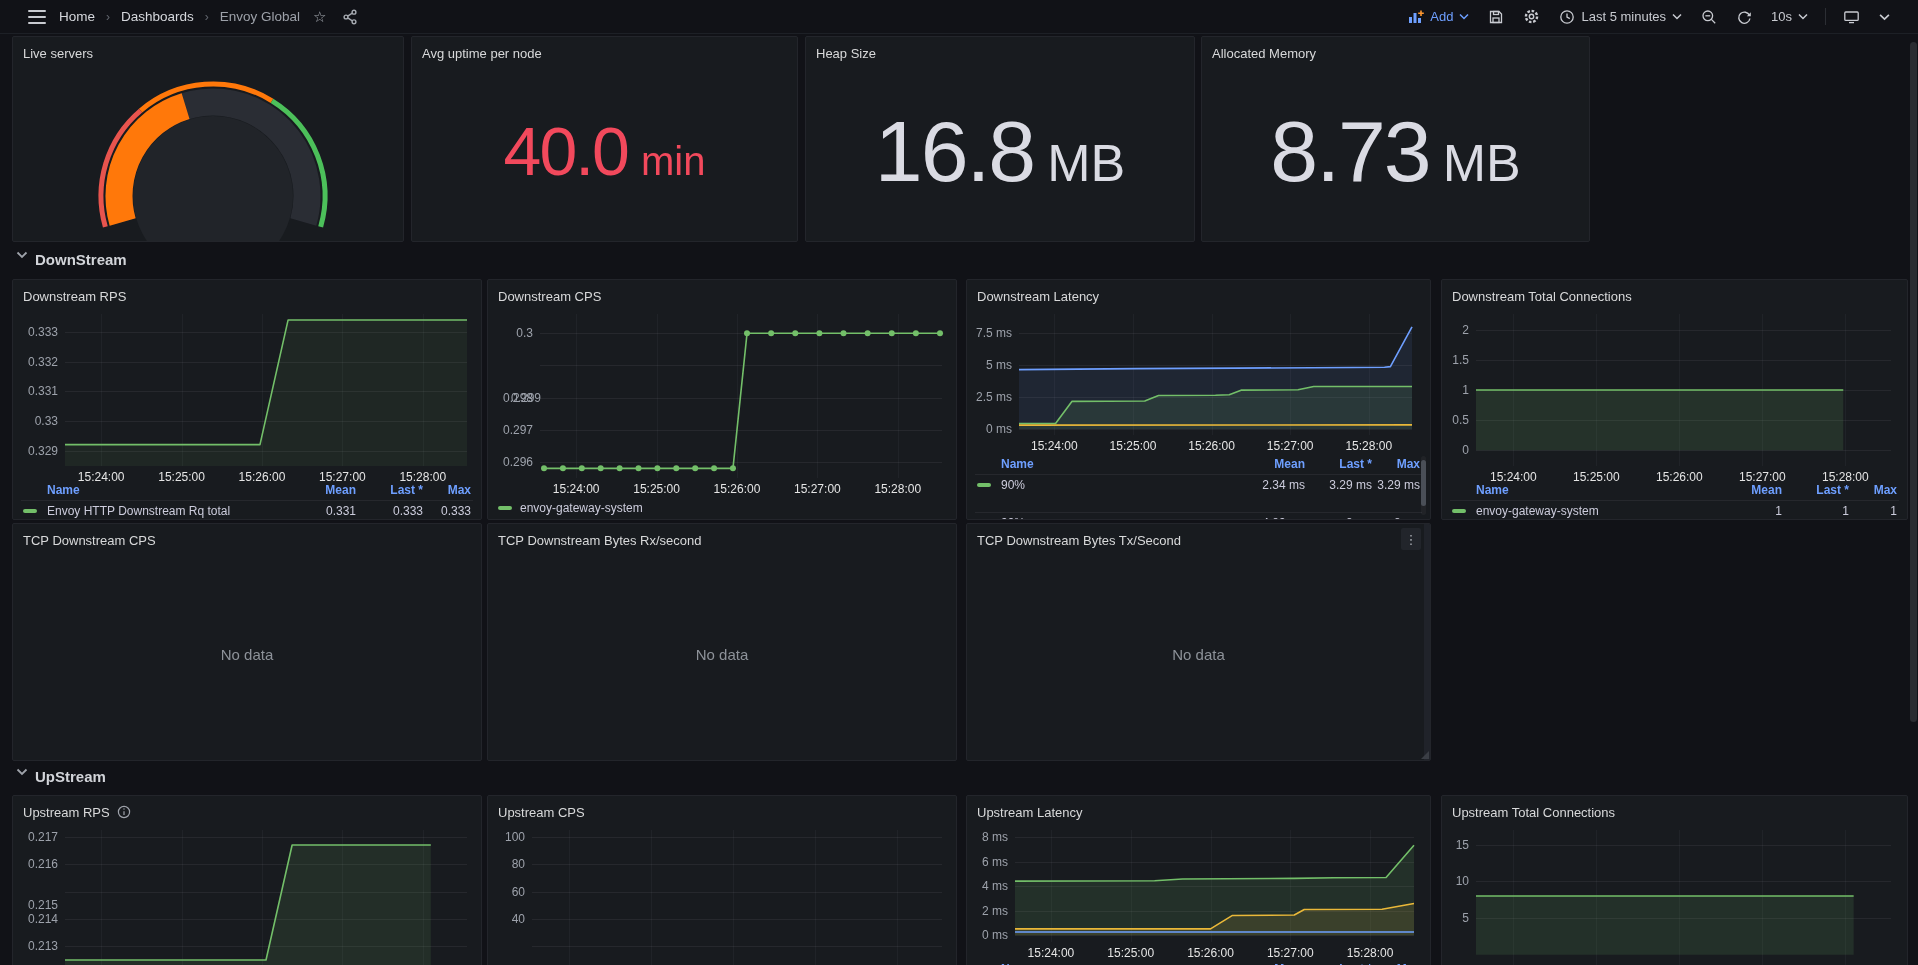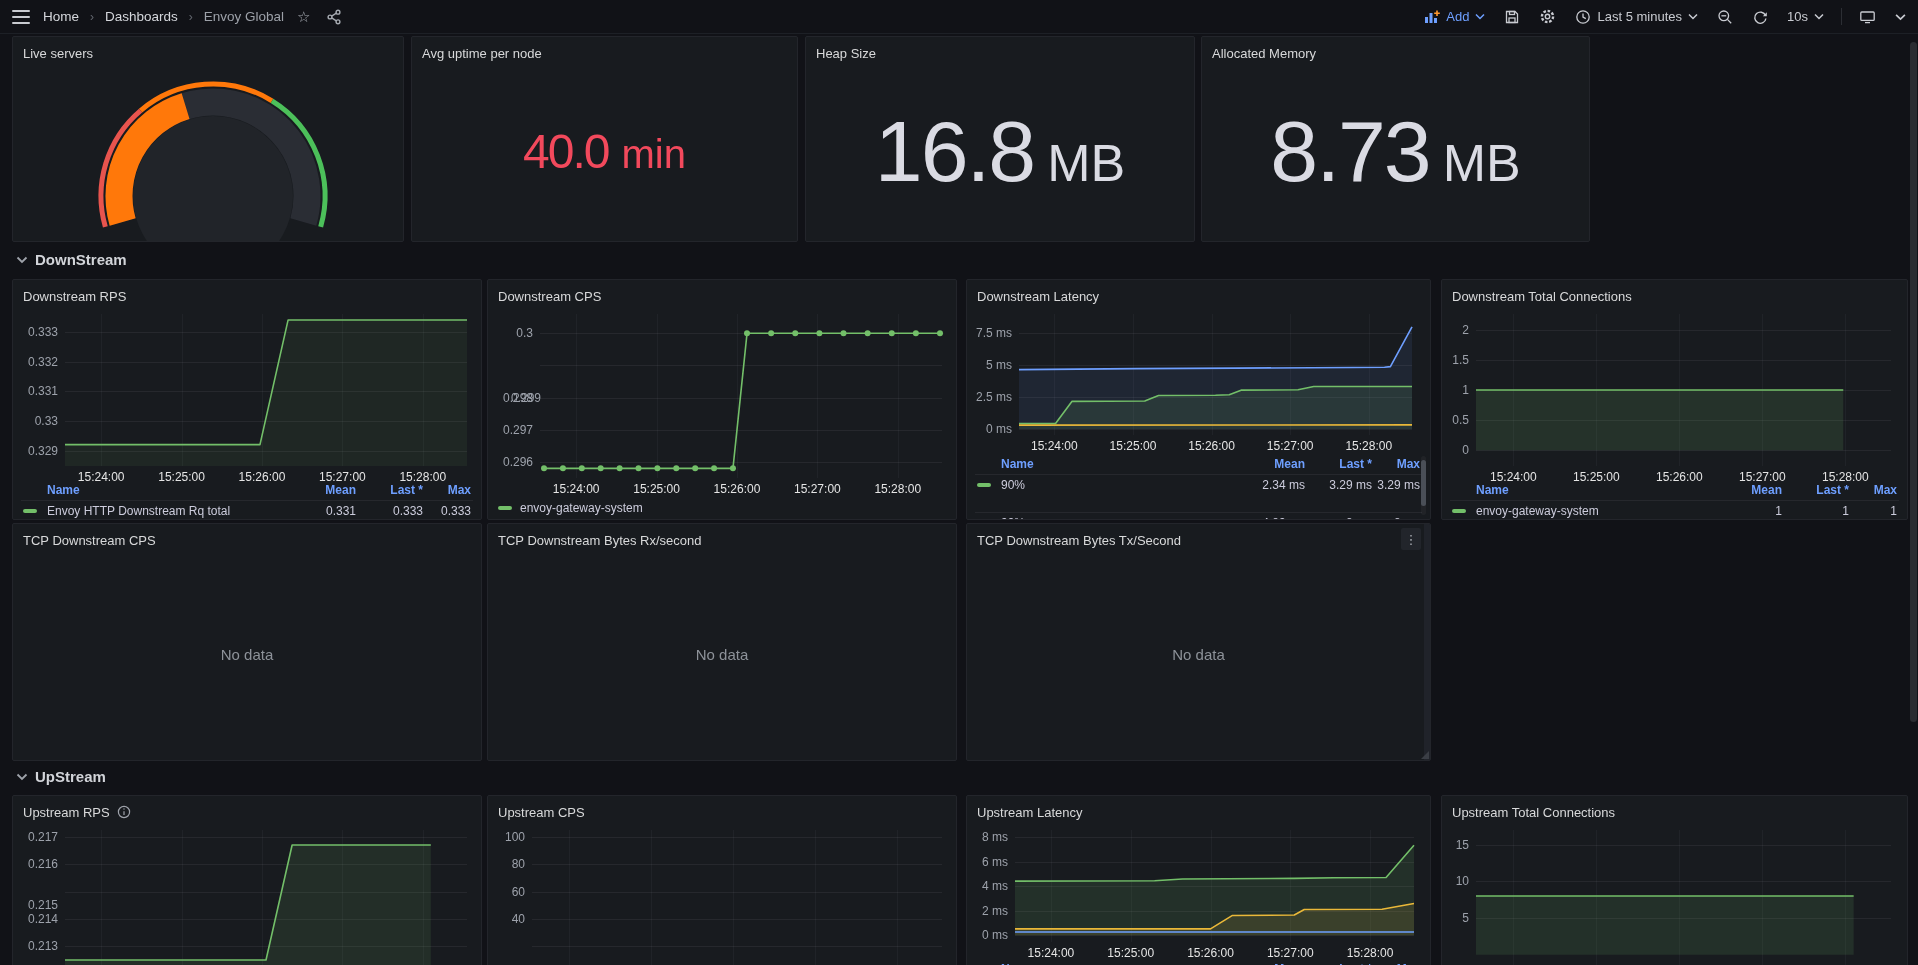--- a/index.html
+++ b/index.html
@@ -3,21 +3,21 @@
 <meta charset="utf-8">
 <style>
   html,body{margin:0;padding:0}
   body{
     width:1918px;height:965px;overflow:hidden;position:relative;
     background:#111217;color:#D8D9DA;
     font-family:"Liberation Sans","DejaVu Sans",sans-serif;
   }
   
   .nav{position:absolute;top:0;left:0;right:0;height:34px;box-sizing:border-box;
-    display:flex;justify-content:space-between;align-items:center;padding:0 10px;
+    display:flex;justify-content:space-between;align-items:center;padding:0 26px;
     background:#111217;border-bottom:1px solid #1d2026;z-index:9}
   .nav-left,.nav-right{display:flex;align-items:center}
   .nav-left{gap:11px}
   .nav-right{gap:15px}
   .icon-btn{background:none;border:none;color:#b4b7be;display:flex;align-items:center;gap:6px;
     cursor:pointer;padding:2px;font-family:inherit;font-size:13px}
   .crumb{font-size:13.5px;color:#D5D7DC;cursor:pointer}
   .crumb.current{color:#9DA1A9}
   .crumb-sep{color:#62666e;font-size:12px;}
   .ham{display:flex;flex-direction:column;gap:4px;cursor:pointer;padding:3px 2px}
@@ -25,21 +25,21 @@
   .nav-label{font-size:13px;color:#C9CBD1}
   .add-label{color:#6E9FFF;font-size:13px;font-weight:500}
   .divider{width:1px;height:17px;background:#2c2e34}
   .star-glyph{font-size:15px;color:#a6aab1;line-height:1}
   
   .panel{position:absolute;background:#181B1F;border:1px solid #23252B;border-radius:2px;
     box-sizing:border-box;overflow:hidden}
   .panel-title{position:relative;z-index:2;height:22px;margin-top:5px;display:flex;align-items:center;gap:7px;
     padding:0 10px;font-size:13px;font-weight:500;color:#D8D9DA}
   .panel-body{position:absolute;inset:0;z-index:1}
-  .section-header{position:absolute;display:flex;align-items:center;gap:7px;
+  .section-header{position:absolute;display:flex;gap:7px;
     font-size:15px;font-weight:700;color:#D2D4D9;cursor:pointer}
   .no-data{position:absolute;inset:24px 0 0 0;display:flex;align-items:center;justify-content:center;
     font-size:15px;color:#8D9299}
   
   .stat-center{position:absolute;inset:24px 0 0 0;display:flex;align-items:center;justify-content:center}
   .stat-row{display:flex;align-items:baseline;gap:13px}
   .stat-num{font-weight:500;letter-spacing:-2px}
   .stat-unit{font-weight:500}
   .gauge-value{position:absolute;left:130px;top:146px;width:140px;text-align:center;
     font-size:46px;font-weight:700;color:#FF780A}
@@ -182,21 +182,21 @@
     </div>
   <div class="gauge-value">1</div>
 </div>
 
 <div class="panel" style="left:411px;top:36px;width:387px;height:206px">
   <div class="panel-title">
       <span>Avg uptime per node</span>
     </div>
   <div class="stat-center">
     <div class="stat-row" style="color:#F2495C">
-      <span class="stat-num" style="font-size:48px">40.0</span>
+      <span class="stat-num" style="font-size:68px">40.0</span>
       <span class="stat-unit" style="font-size:40px">min</span>
     </div>
   </div>
 </div>
 
 <div class="panel" style="left:805px;top:36px;width:390px;height:206px">
   <div class="panel-title">
       <span>Heap Size</span>
     </div>
   <div class="stat-center">

